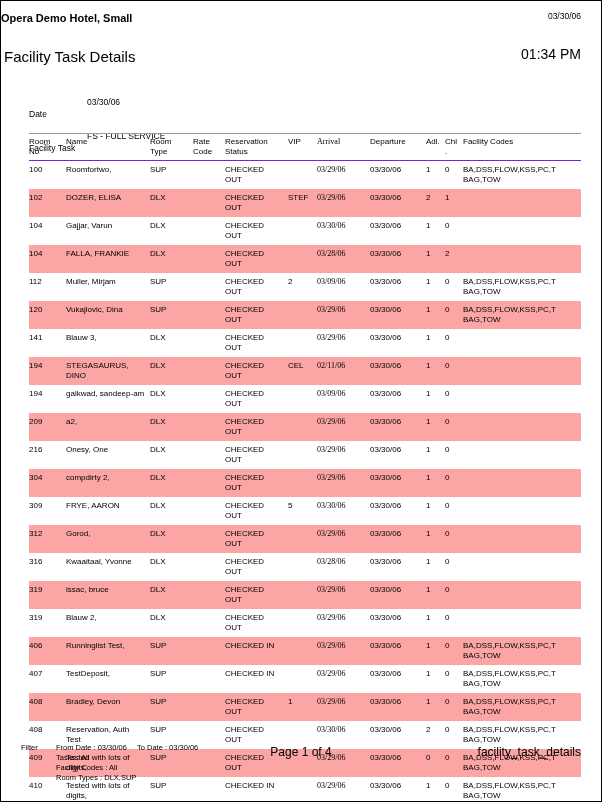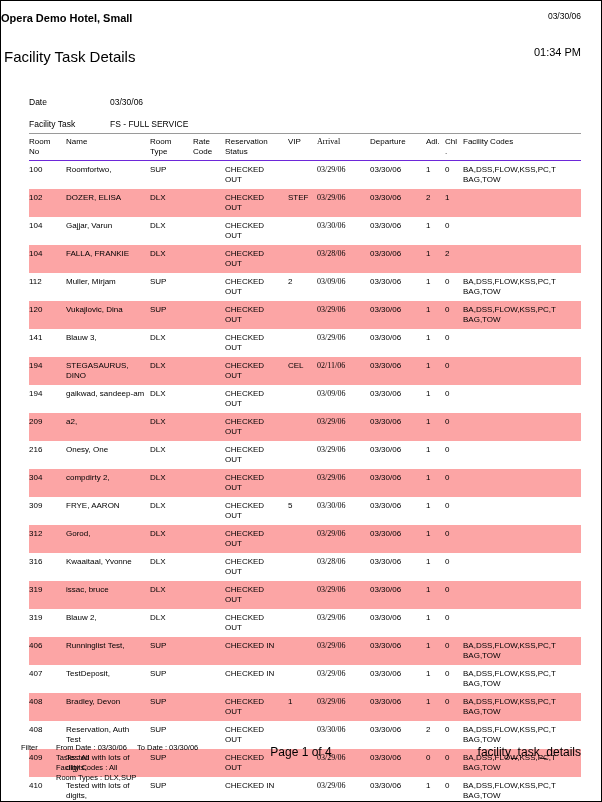--- a/index.html
+++ b/index.html
@@ -14,26 +14,26 @@
   .logo { position:absolute; left:16px; top:10px; width:130px; }
   .logo-opera { display:flex; align-items:center; gap:3px; margin-left:38px; }
   .logo-opera-text { color:#8ab3d6; font-size:13px; letter-spacing:0.5px; }
   .logo-line2 { display:flex; align-items:baseline; margin-top:1px; }
   .logo-micros { color:#1e3f97; font-weight:bold; font-size:10px; letter-spacing:0.3px; }
   .logo-sep { display:inline-block; width:1px; height:9px; background:#8ab3d6; margin:0 3px; align-self:center; }
   .logo-fidelio { color:#4d7fbe; font-size:8.5px; letter-spacing:1.5px; }
   .hotel-name { position:absolute; top:11px; left:0; right:0; text-align:left; font-size:11px; font-weight:bold; }
   .hdr-date { position:absolute; top:10px; right:20px; font-size:8.5px; }
   .report-title { position:absolute; top:47px; left:3px; right:0; text-align:left; font-size:15px; }
-  .hdr-time { position:absolute; top:45px; right:20px; font-size:11px; }
+  .hdr-time { position:absolute; top:45px; right:20px; font-size:14px; }
 
   
   .info { position:absolute; left:28px; top:96px; font-size:8.5px; }
   .info-row { display:flex; margin-bottom:12px; }
-  .info-label { width:81px; }
+  .info-label { width:58px;margin-top:12px; }
 
   
   .table { position:absolute; left:28px; top:132px; width:552px; font-size:8px; }
   .thead {
     display:flex; align-items:flex-start;
     border-top:1px solid #9a9a9a; border-bottom:1px solid #6d28d9;
     padding:3px 0 3px 0; min-height:27px;
   }
   .row { display:flex; padding:4px 0; }
   .row.alt { background:#fca5a5; }

